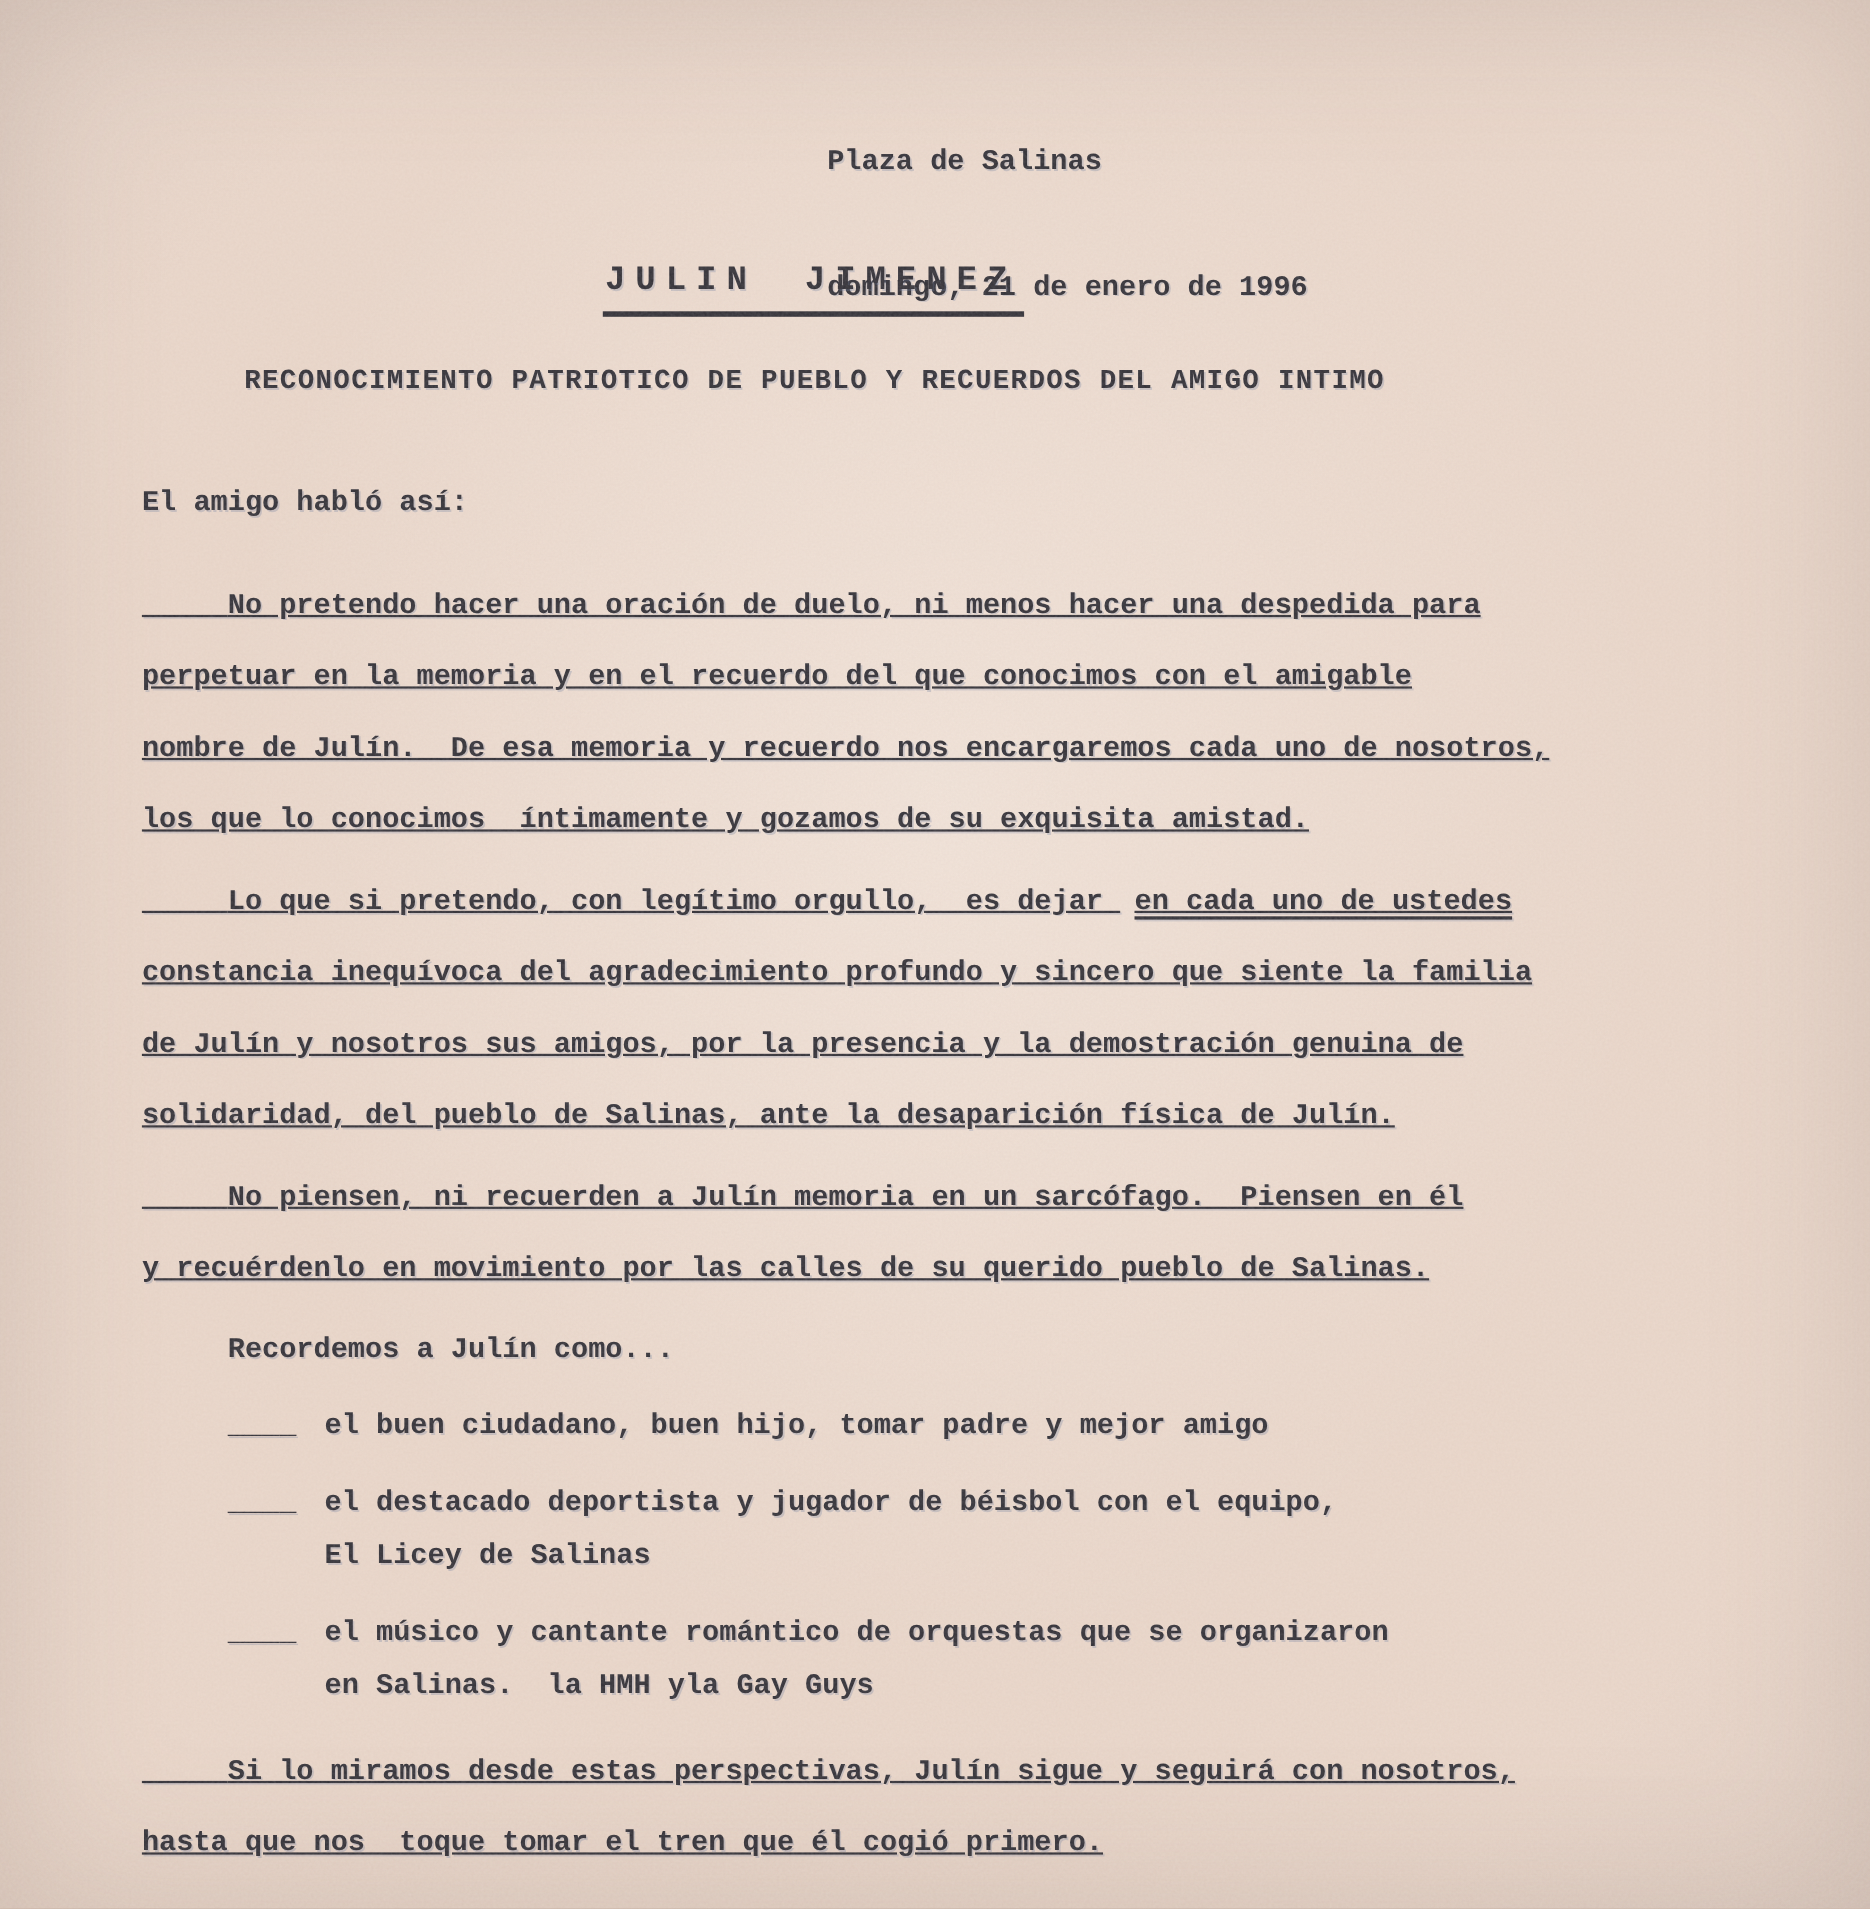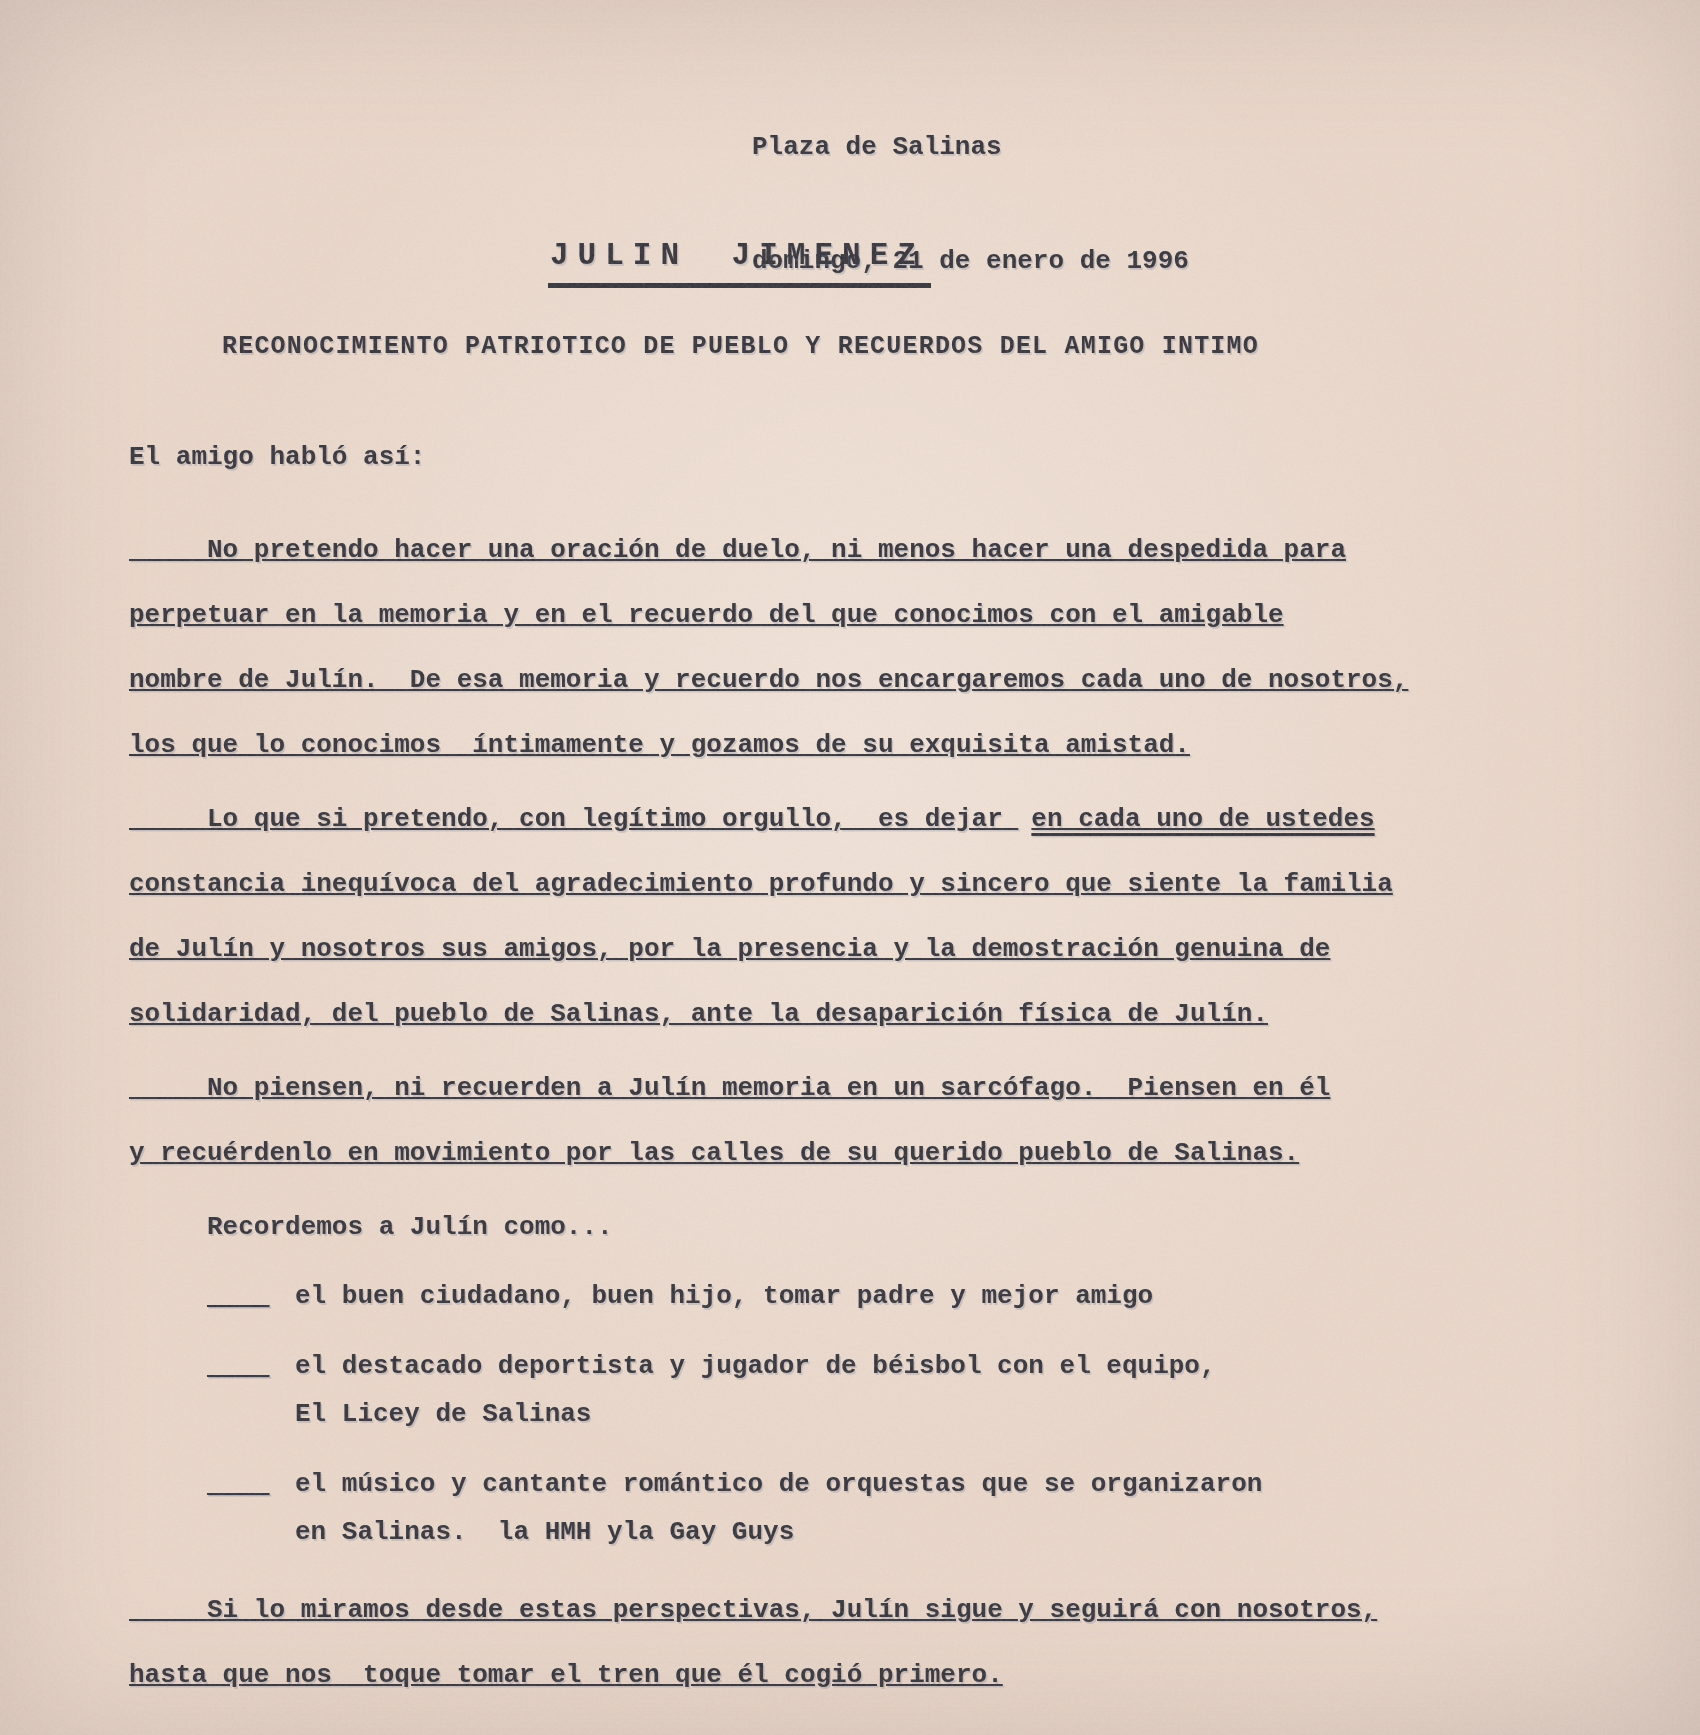--- a/index.html
+++ b/index.html
@@ -84,21 +84,20 @@
   }
   .memory-list .li {
     display: flex;
     align-items: flex-start;
     line-height: 48px;
     margin-bottom: 22px;
   }
   .memory-list .blank {
     flex: 0 0 88px;
     white-space: pre;
-    text-decoration: underline;
   }
   .memory-list .li-text {
     flex: 1;
     white-space: pre-wrap;
   }
 </style>
 </head>
 <body>
 
 <div class="page">

